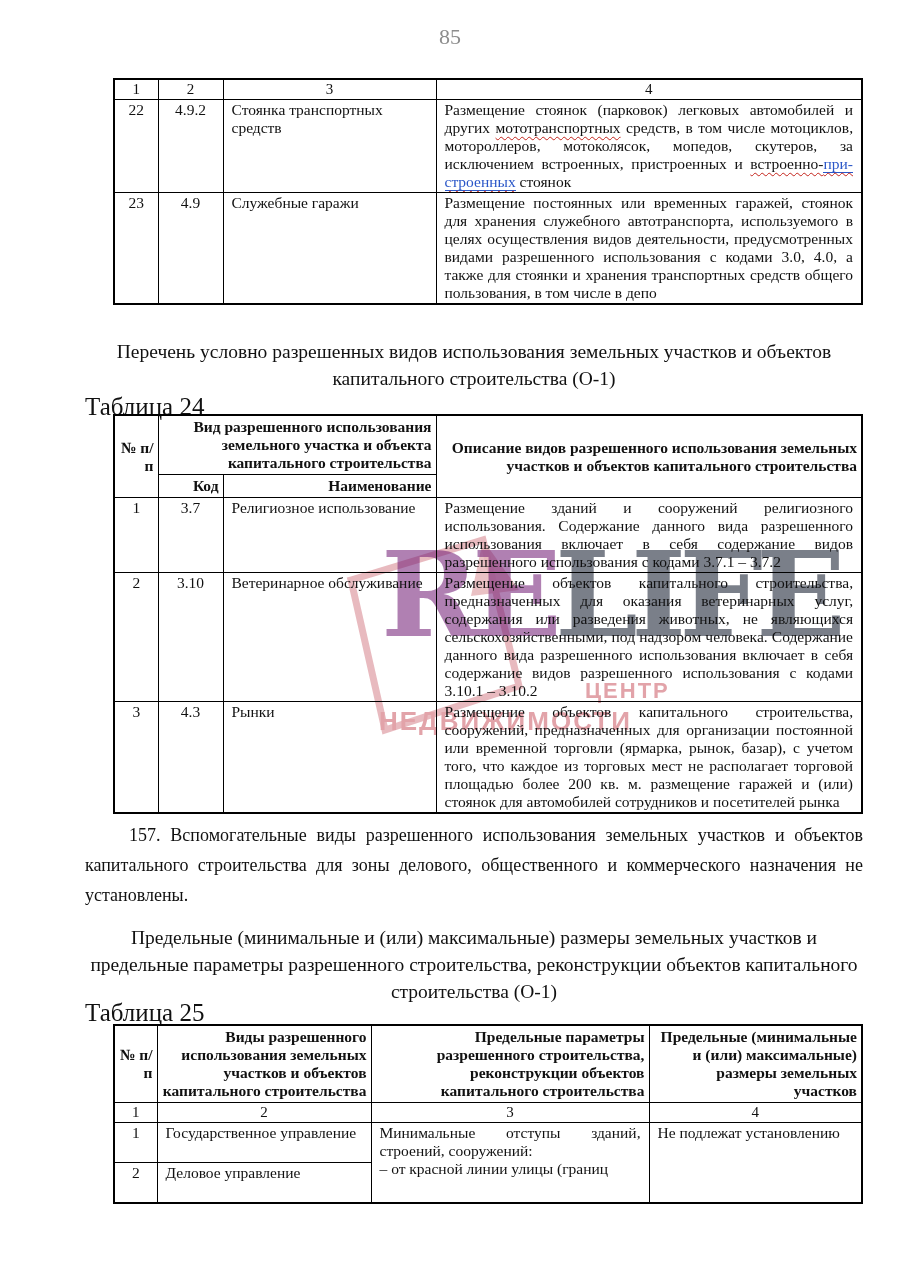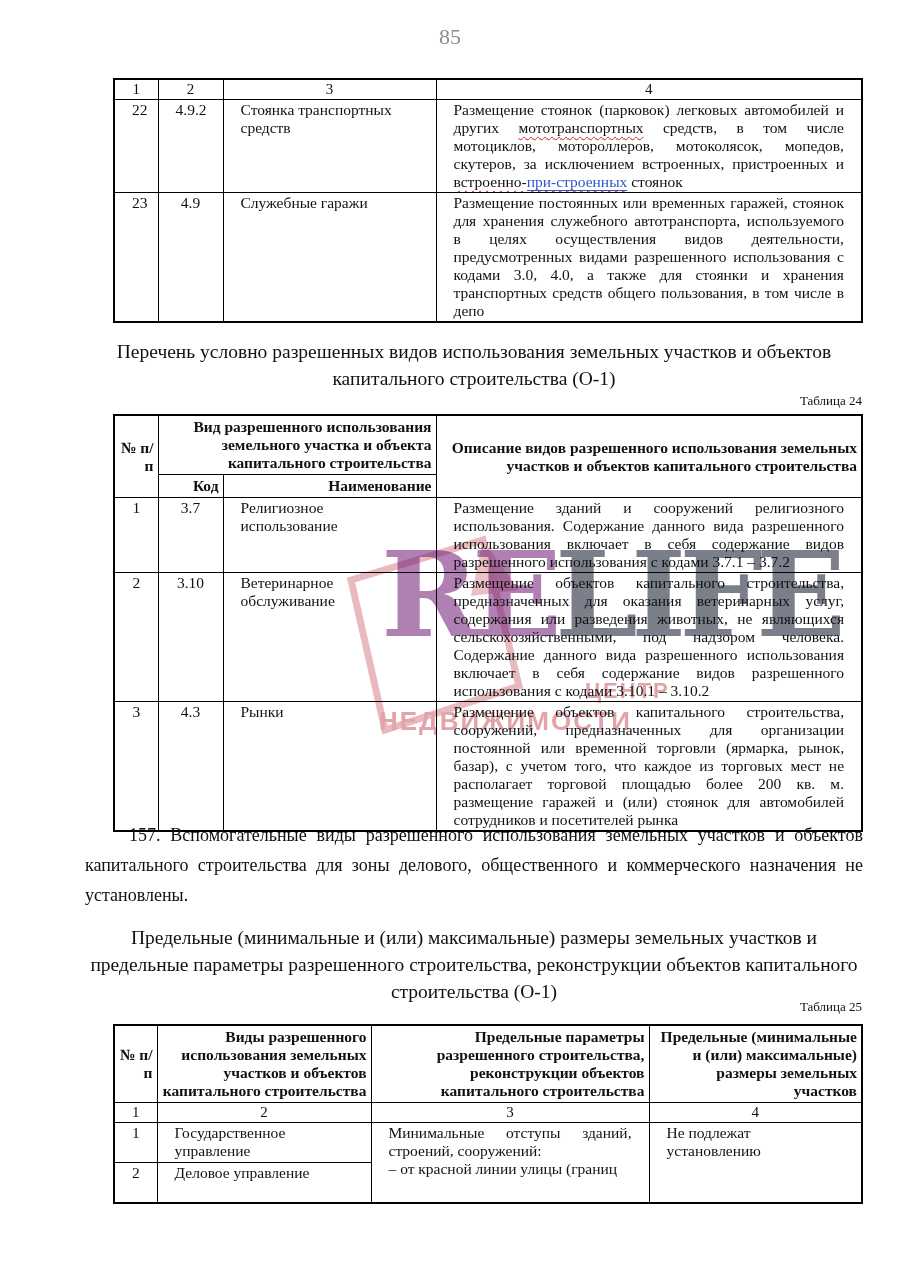--- a/index.html
+++ b/index.html
@@ -20,37 +20,37 @@
   .wm-big .wm-right { color:#0f172a; }
   .wm-center { position:absolute; left:252px; top:160px; font-weight:bold; font-size:22px;
                letter-spacing:2px; color:#e2a3a9; font-family:"Liberation Sans", sans-serif;text-align:center; }
   .wm-realty { position:absolute; left:46px; top:188px; font-weight:bold; font-size:26px;
                letter-spacing:2px; color:#e2a3a9; font-family:"Liberation Sans", sans-serif; }
   .wm-svg { position:absolute; left:0; top:0; }
   
   .tbl-wrap { position:absolute; left:113px; width:749px; z-index:2; }
   table { border-collapse:collapse; width:100%; table-layout:fixed;
           border:2px solid #000; background:transparent; }
-  td, th { border:1px solid #000; vertical-align:top; padding:1px 17px;
+  td, th { border:1px solid #000; vertical-align:top; padding:1px 8px;
            font-size:15.5px; line-height:18px; overflow:hidden; }
   th { font-weight:bold; text-align:right; vertical-align:middle; padding:2px 4px; }
   .numrow td { text-align:center; padding:0 2px; line-height:19px; font-size:15px; }
   .c-center { text-align:center; }
   .c-just { text-align:justify; }
   
   .wavy { text-decoration:underline; text-decoration-style:wavy;
           text-decoration-color:#c4241c; text-decoration-thickness:1px; text-underline-offset:3px; }
   .ins  { color:#2b57c8; text-decoration:underline; text-decoration-style:wavy;
           text-decoration-color:#c4241c; text-decoration-thickness:1px; text-underline-offset:3px;
           border-bottom:1.5px solid #2b57c8; }
   
   .heading { position:absolute; left:85px; width:778px; text-align:center;
              font-size:19.5px; line-height:27px; z-index:2; }
-  .tbl-label { position:absolute; left:85px; width:777px; text-align:right;
-               font-size:13px; z-index:2; }
+  .tbl-label { position:absolute; left:85px; width:777px; 
+               font-size:25px; z-index:2; }
   .para { position:absolute; left:85px; width:778px; font-size:18px; line-height:30px;
           text-align:justify; text-indent:44px; z-index:2; }
 </style>
 </head>
 <body>
 
 <div class="page">
 
   <div class="watermark">
     <svg class="wm-svg" width="430" height="255" viewBox="0 0 430 255">

